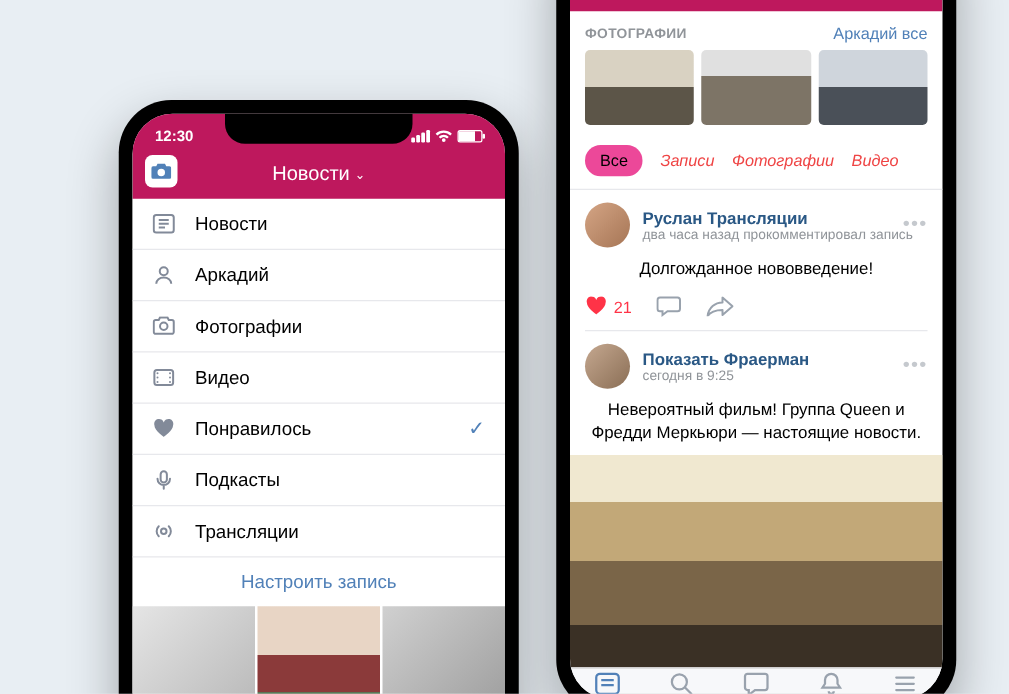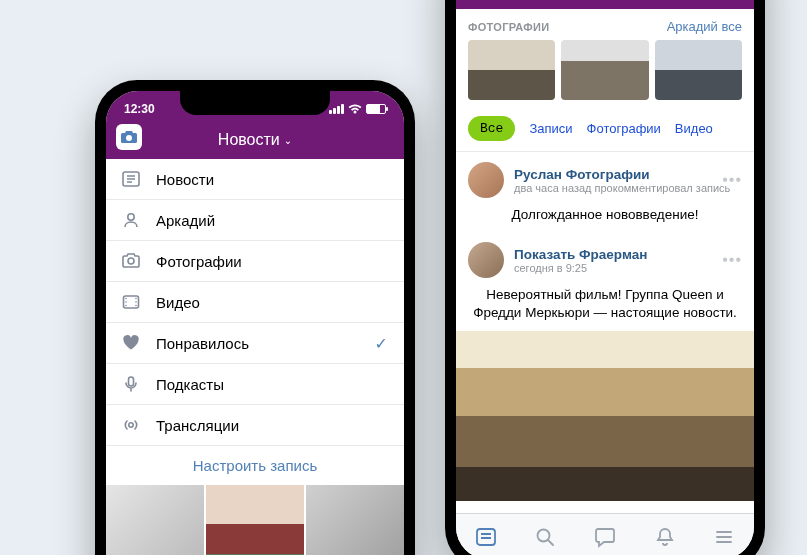--- a/index.html
+++ b/index.html
@@ -30,21 +30,21 @@
     top: 0; left: 50%; transform: translateX(-50%);
     width: 150px; height: 24px;
     background: #000;
     border-bottom-left-radius: 16px;
     border-bottom-right-radius: 16px;
     z-index: 100;
   }
 
   
   .nav-header {
-    background: #701a75;
+    background: #be185d;
     color: #fff;
     height: 68px;
     position: relative;
     flex-shrink: 0;
   }
   .status-row {
     display:flex; justify-content:space-between; align-items:center;
     padding: 6px 18px 0 18px; height:30px;
     font-size:12px; font-weight:600; color:#fff;
   }
@@ -101,22 +101,22 @@
   .section-header { display:flex; justify-content:space-between; align-items:center; padding:10px 12px 6px; }
   .section-header .label { font-size:11px; font-weight:600; color:#909499; letter-spacing:0.3px; }
   .section-header .show-all { font-size:13px; color:#5181b8; }
   .hstrip { display:flex; gap:6px; padding:0 12px 10px; }
   .thumb { flex:1; height:60px; border-radius:4px; }
   .t1{background:linear-gradient(180deg,#d9d2c2 50%,#5c5548 50%);}
   .t2{background:linear-gradient(180deg,#e0e0e0 35%,#7d7466 35%);}
   .t3{background:linear-gradient(180deg,#cfd5dc 50%,#4a5058 50%);}
 
   .filter-bar { display:flex; gap:14px; padding:6px 12px 10px; border-bottom:0.5px solid #e7e8ec; font-size:13px; align-items:center;}
-  .pill { background:#84cc16; padding:5px 12px; border-radius:14px; color:#000;font-family:Liberation Mono, monospace;}
-  .filter-link { color:#1d4ed8; }
+  .pill { background:#ec4899; padding:5px 12px; border-radius:14px; color:#000;}
+  .filter-link { color:#ef4444;font-style:italic; }
 
   
   .post { padding:10px 12px 0; }
   .post-head { display:flex; gap:10px; align-items:center; position:relative; }
   .avatar { width:36px; height:36px; border-radius:50%; flex-shrink:0; }
   .av1{background:linear-gradient(135deg,#d4a585,#a67555);}
   .av2{background:linear-gradient(135deg,#c5a890,#8a6e55);}
   .post-meta { display:flex; flex-direction:column; }
   .post-name { font-size:13.5px; font-weight:600; color:#2a5885; }
   .post-time { font-size:11px; color:#909499; }
@@ -289,26 +289,40 @@
       <span class="pill">Все</span>
       <span class="filter-link">Записи</span>
       <span class="filter-link">Фотографии</span>
       <span class="filter-link">Видео</span>
     </div>
 
     <div class="post">
       <div class="post-head">
         <div class="avatar av1"></div>
         <div class="post-meta">
-          <span class="post-name">Руслан Фотографии</span>
+          <span class="post-name">Руслан Трансляции</span>
           <span class="post-time">два часа назад прокомментировал запись</span>
         </div>
         <span class="post-dots">•••</span>
       </div>
       <div class="post-text">Долгожданное нововведение!</div>
+      <div class="post-actions">
+        <span class="like">
+          <svg width="18" height="16" viewBox="0 0 18 16">
+              <path d="M9 14.5S1.5 9.5 1.5 5A3.8 3.8 0 019 3a3.8 3.8 0 017.5 2c0 4.5-7.5 9.5-7.5 9.5z" fill="#ff3347"></path>
+            </svg>
+          <span>21</span>
+        </span>
+        <svg width="20" height="18" viewBox="0 0 20 18">
+            <path d="M3 2h14a2 2 0 012 2v7a2 2 0 01-2 2H9l-4 3v-3H3a2 2 0 01-2-2V4a2 2 0 012-2z" fill="none" stroke="#99a2ad" stroke-width="1.6"></path>
+          </svg>
+        <svg width="22" height="16" viewBox="0 0 22 16">
+            <path d="M13 1l8 7-8 7v-4c-6 0-10 2-12 5 1-7 6-11 12-11z" fill="none" stroke="#99a2ad" stroke-width="1.6" stroke-linejoin="round"></path>
+          </svg>
+      </div>
     </div>
 
     <div class="post">
       <div class="post-head">
         <div class="avatar av2"></div>
         <div class="post-meta">
           <span class="post-name">Показать Фраерман</span>
           <span class="post-time">сегодня в 9:25</span>
         </div>
         <span class="post-dots">•••</span>

